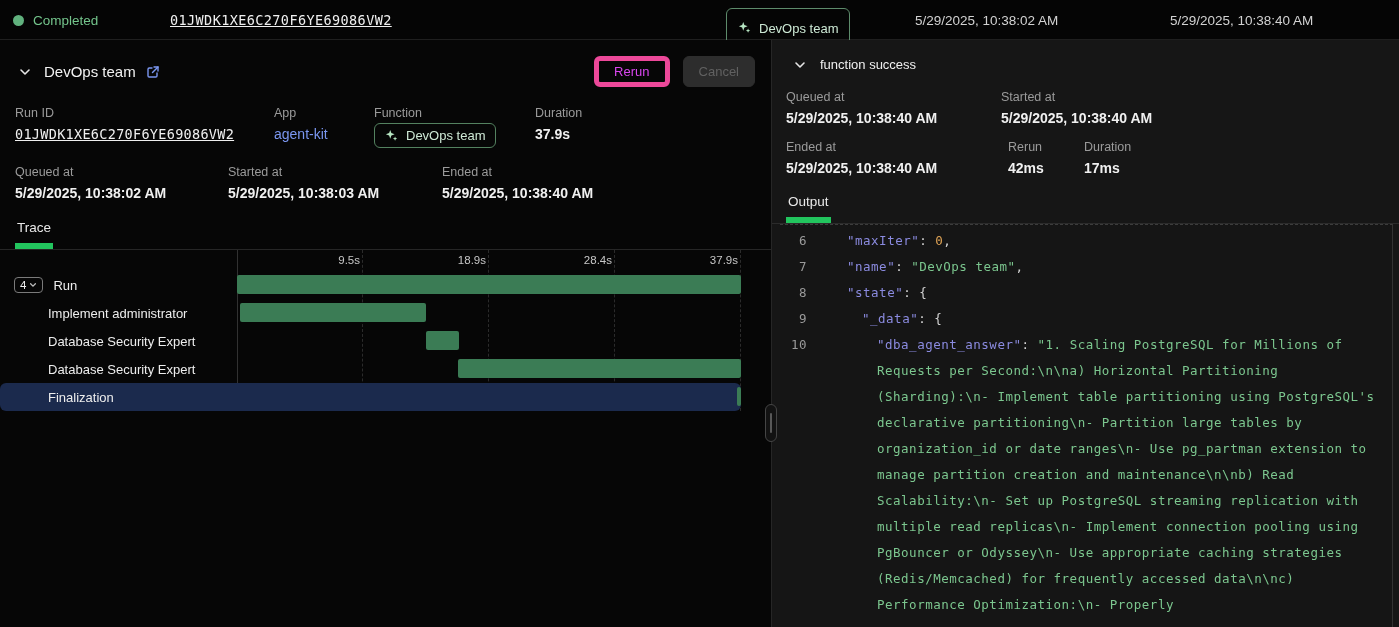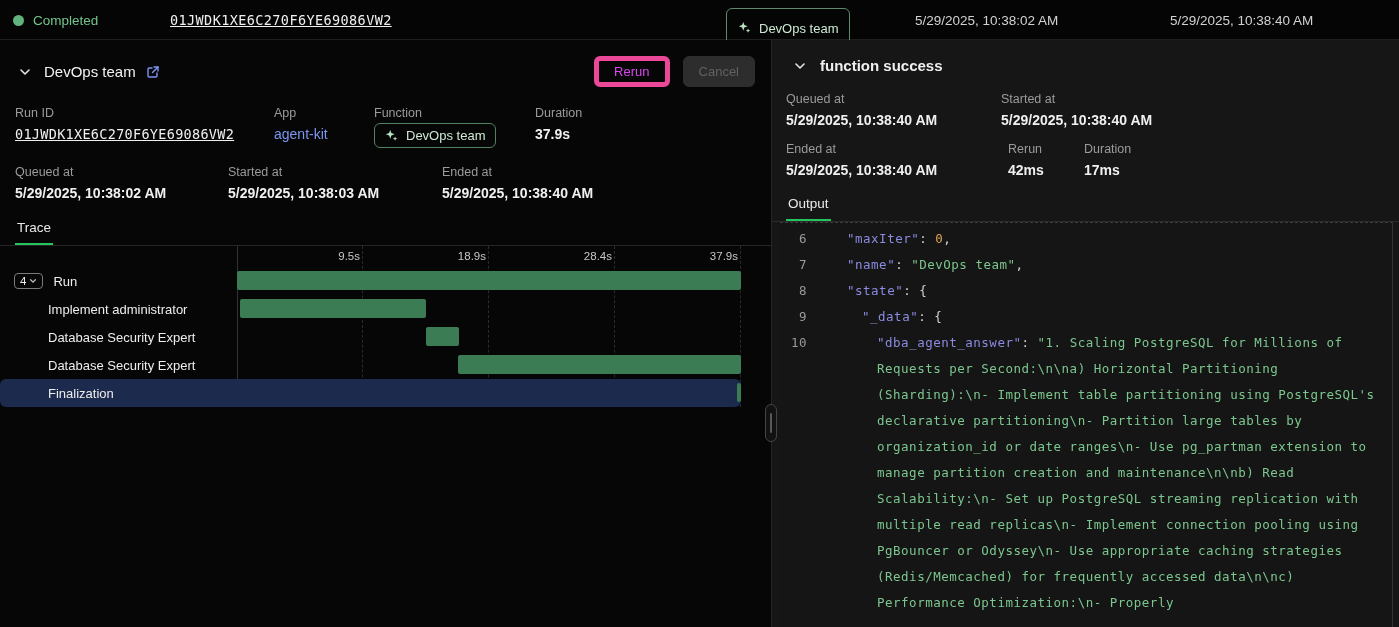--- a/index.html
+++ b/index.html
@@ -39,21 +39,21 @@
   .meta-row2 { display:flex; padding-left:15px; margin-top:17px; }
   .field .flabel { font-size:12.5px; color:#9b9b9b; margin-bottom:6px; }
   .field .fvalue { font-size:14px; font-weight:600; color:#f0f0f0; }
   .w259{width:259px;} .w100{width:100px;} .w161{width:161px;} .w213{width:213px;} .w214{width:214px;}
   .fvalue.mono { font-weight:500; font-size:13.5px; letter-spacing:.3px; }
   .fvalue.link { color:#7b97f1; font-weight:400; cursor:pointer; }
   .fn-badge { display:inline-flex; align-items:center; height:25px; border:1px solid #53815f; border-radius:6px;
     padding:0 10px; gap:7px; font-size:13px; color:#cfe9d6; font-weight:400; cursor:pointer; margin-top:-3px; }
 
   .tabs { display:flex; padding-left:15px; margin-top:15px; border-bottom:1px solid #262626; }
-  .tab { font-size:13.5px; color:#e9e9e9; padding:4px 2px 8px 2px; border-bottom:2px solid #22c55e; cursor:pointer; }
+  .tab { font-size:13.5px; color:#e9e9e9; padding:4px 2px 8px 2px; border-bottom:6px solid #22c55e; cursor:pointer; }
 
   
   .timeline { position:relative; width:741px; }
   .tl-axis { position:absolute; left:237px; top:0; width:504px; height:21px; }
   .tick-label { position:absolute; top:4px; transform:translateX(-100%); padding-right:3px;
     font-size:11.5px; color:#c7c7c7; white-space:nowrap;text-align:center; }
   .gridlines { position:absolute; left:237px; top:0; width:504px; height:161px; }
   .gl { position:absolute; top:0; bottom:0; width:0; border-left:1px dashed #2b2b2b; }
   .gl-edge { border-left:1px solid #313131; }
   .tl-rows { position:absolute; top:21px; left:0; width:741px; }
@@ -66,21 +66,21 @@
   .row-label { font-size:13px; color:#ededed; margin-left:10px; }
   .row-label.child { margin-left:48px; }
   .bar { position:absolute; top:4px; height:19px; background:#3b7c55; border-radius:2px; min-width:3px; }
 
   .divider-handle { position:absolute; left:765px; top:364px; width:12px; height:38px; border:1.5px solid #454545;
     border-radius:7px; background:#121212; z-index:5; display:flex; align-items:center; justify-content:center; cursor:col-resize; }
   .divider-handle span { display:block; width:2px; height:20px; background:#585858; border-radius:1px; }
 
   
   .rp-header { display:flex; align-items:center; padding:17px 16px 4px 21px; }
-  .rp-title { font-size:15px; font-weight:700; color:#efefef; margin-left:13px; }
+  .rp-title { font-size:13px; font-weight:400; color:#efefef; margin-left:13px; }
   .rp-fields { position:relative; padding-left:14px; }
   .rp-row { display:flex; margin-top:14px; }
   .w215{width:215px;} .w222{width:222px;} .w76{width:76px;}
   .rp-tabs { display:flex; padding-left:14px; margin-top:14px; border-bottom:1px solid #2b2b2b; }
   .so-toolbar { display:flex; align-items:center; height:37px; padding:0 10px 0 24px; }
   .so-title { font-size:13.5px; color:#ebebeb; }
   .so-actions { margin-left:auto; display:flex; align-items:center; gap:9px; }
   .copy-btn { border:1px solid #4a4a4a; border-radius:999px; background:transparent; color:#e3e3e3;
     font-size:12.5px; padding:4px 13px; cursor:pointer; font-family:"Liberation Sans",sans-serif; }
   .icon-btn { width:26px; height:26px; border:1px solid #4a4a4a; border-radius:7px; background:transparent;

